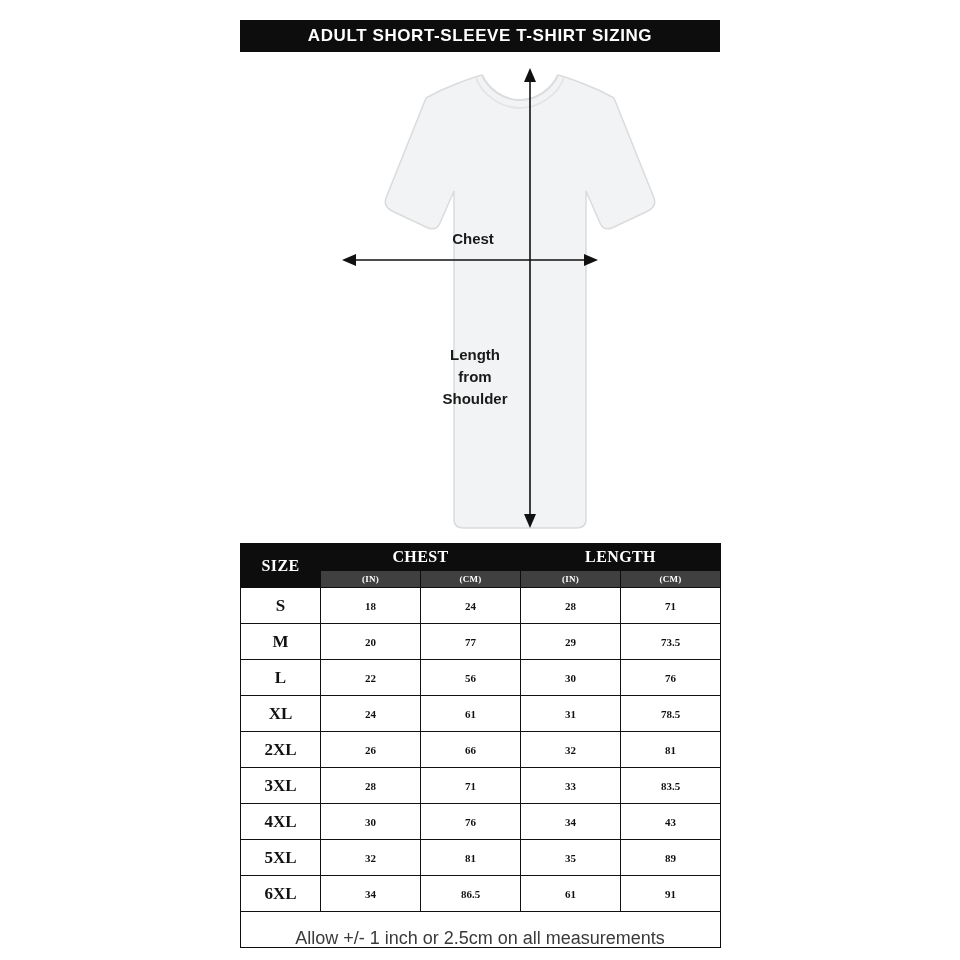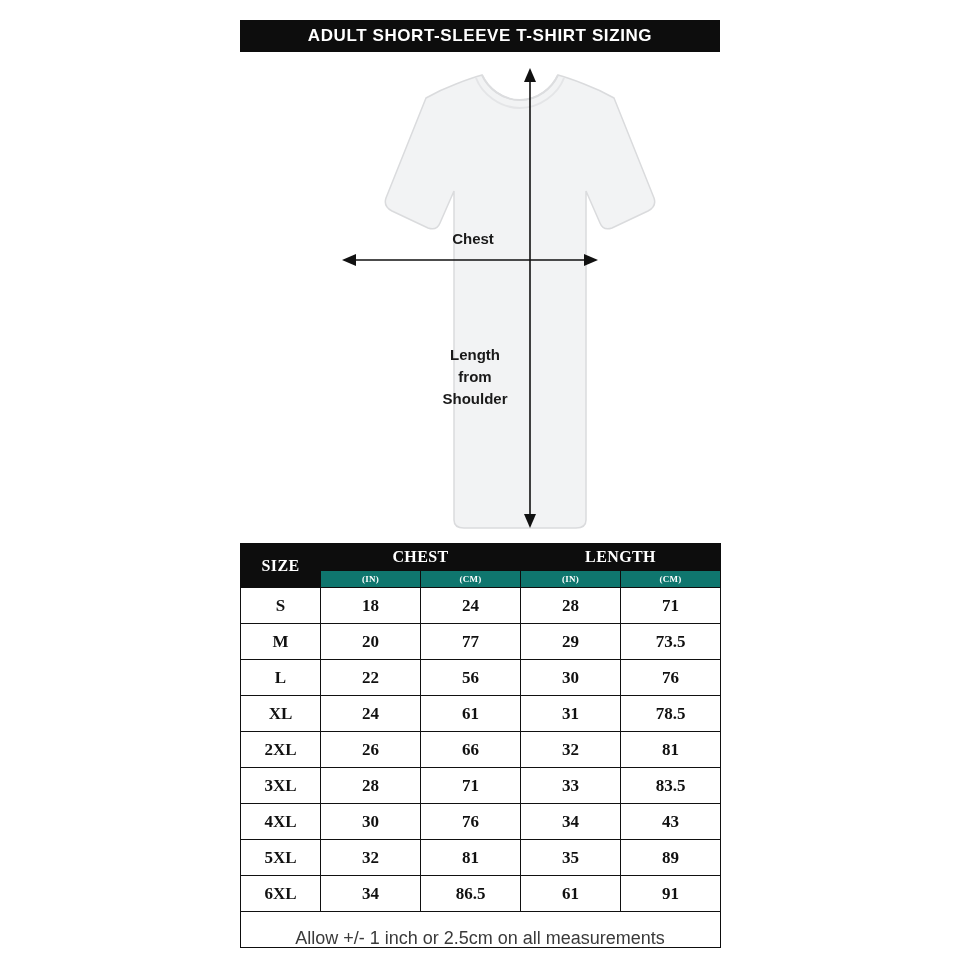--- a/index.html
+++ b/index.html
@@ -90,31 +90,31 @@
   .head-row th {
     background: #0d0d0d;
     color: #ffffff;
     border: 1px solid #0d0d0d;
     font-size: 16px;
     font-weight: bold;
     height: 26px;
     letter-spacing: 0.4px;
   }
   .unit-row th {
-    background: #0f766e;
+    background: #404040;
     color: #ffffff;
     border: 1px solid #0d0d0d;
     font-size: 9px;
     font-weight: bold;
     height: 16px;
     letter-spacing: 0.3px;
   }
   .size-table tbody td {
     height: 35px;
-    font-size: 17px;
+    font-size: 11px;
     font-weight: bold;
     color: #111111;
     background: #ffffff;
   }
   .size-table tbody td.size-cell {
     font-size: 17px;
   }
   .footer-row td {
     background: #0d0d0d;
     border: 1px solid #0d0d0d;

